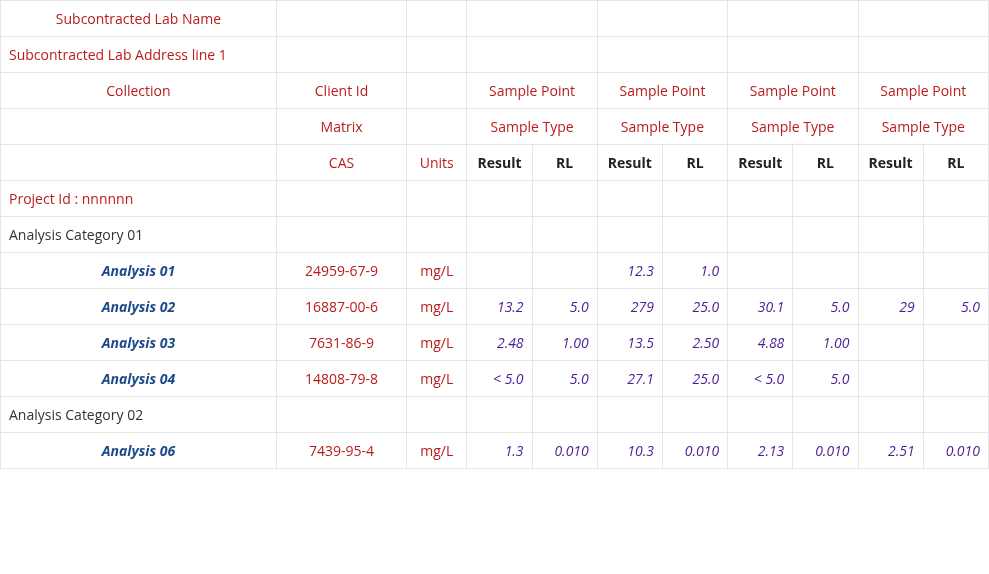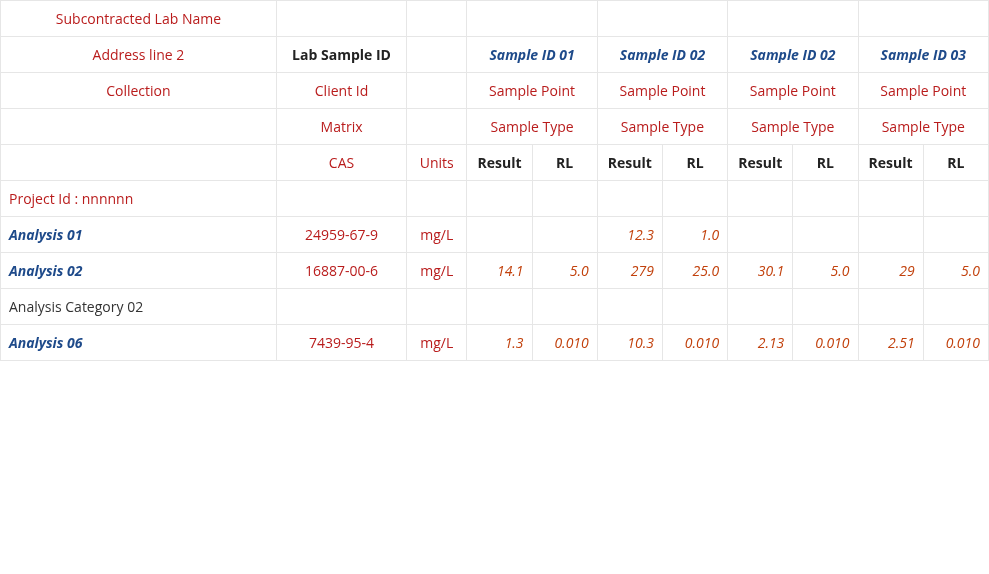--- a/index.html
+++ b/index.html
@@ -27,22 +27,22 @@
     text-overflow: ellipsis;
   }
   .col-lab   { width: 275px; }
   .col-cas   { width: 130px; }
   .col-units { width: 60px;  }
   .col-data  { width: 65px;  }
   .left { text-align: left; }
   .placeholder { color: #b91c1c; }
   .bold-dark { font-weight: 700; color: #222; }
   .sample-id { font-weight: 700; font-style: italic; color: #1E4A8A; }
-  .analysis-name { font-weight: 700; font-style: italic; color: #1E4A8A; text-align: left; }
-  .value { font-style: italic; color: #c2410c; text-align: right; }
+  .analysis-name { font-weight: 700; font-style: italic; color: #1E4A8A; text-align: center; }
+  .value { font-style: italic; color: #4c1d95; text-align: right; }
   .category { text-align: left; color: #333; }
 </style>
 </head>
 <body>
 
 <table>
   <colgroup>
     <col class="col-lab">
     <col class="col-cas">
     <col class="col-units">
@@ -60,30 +60,30 @@
     <tr>
       <td class="placeholder">Subcontracted Lab Name</td>
       <td></td>
         <td></td>
       <td colspan="2"></td>
       <td colspan="2"></td>
       <td colspan="2"></td>
       <td colspan="2"></td>
     </tr>
 
-
-    <tr>
-      <td class="placeholder">Address line 2</td>
-      <td class="bold-dark">Lab Sample ID</td>
-      <td></td>
-      <td colspan="2" class="sample-id">Sample ID 01</td>
-      <td colspan="2" class="sample-id">Sample ID 02</td>
-      <td colspan="2" class="sample-id">Sample ID 02</td>
-      <td colspan="2" class="sample-id">Sample ID 03</td>
-    </tr>
+    <tr>
+      <td class="placeholder left">Subcontracted Lab Address line 1</td>
+      <td></td>
+        <td></td>
+      <td colspan="2"></td>
+      <td colspan="2"></td>
+      <td colspan="2"></td>
+      <td colspan="2"></td>
+    </tr>
+
 
 
     <tr>
       <td class="placeholder">Collection</td>
       <td class="placeholder">Client Id</td>
       <td></td>
       <td colspan="2" class="placeholder">Sample Point</td>
       <td colspan="2" class="placeholder">Sample Point</td>
       <td colspan="2" class="placeholder">Sample Point</td>
       <td colspan="2" class="placeholder">Sample Point</td>
@@ -121,45 +121,84 @@
         <td></td>
       <td></td>
         <td></td>
       <td></td>
         <td></td>
       <td></td>
         <td></td>
     </tr>
 
     <tr>
+      <td class="category">Analysis Category 01</td>
+      <td></td>
+        <td></td>
+      <td></td>
+        <td></td>
+      <td></td>
+        <td></td>
+      <td></td>
+        <td></td>
+      <td></td>
+        <td></td>
+    </tr>
+    <tr>
       <td class="analysis-name">Analysis 01</td>
       <td class="placeholder">24959-67-9</td>
       <td class="placeholder">mg/L</td>
       <td class="value"></td>
       <td class="value"></td>
       <td class="value">12.3</td>
       <td class="value">1.0</td>
       <td class="value"></td>
       <td class="value"></td>
       <td class="value"></td>
       <td class="value"></td>
     </tr>
     <tr>
       <td class="analysis-name">Analysis 02</td>
       <td class="placeholder">16887-00-6</td>
       <td class="placeholder">mg/L</td>
-      <td class="value">14.1</td>
+      <td class="value">13.2</td>
       <td class="value">5.0</td>
       <td class="value">279</td>
       <td class="value">25.0</td>
       <td class="value">30.1</td>
       <td class="value">5.0</td>
       <td class="value">29</td>
       <td class="value">5.0</td>
     </tr>
+    <tr>
+      <td class="analysis-name">Analysis 03</td>
+      <td class="placeholder">7631-86-9</td>
+      <td class="placeholder">mg/L</td>
+      <td class="value">2.48</td>
+      <td class="value">1.00</td>
+      <td class="value">13.5</td>
+      <td class="value">2.50</td>
+      <td class="value">4.88</td>
+      <td class="value">1.00</td>
+      <td class="value"></td>
+      <td class="value"></td>
+    </tr>
+    <tr>
+      <td class="analysis-name">Analysis 04</td>
+      <td class="placeholder">14808-79-8</td>
+      <td class="placeholder">mg/L</td>
+      <td class="value">&lt; 5.0</td>
+      <td class="value">5.0</td>
+      <td class="value">27.1</td>
+      <td class="value">25.0</td>
+      <td class="value">&lt; 5.0</td>
+      <td class="value">5.0</td>
+      <td class="value"></td>
+      <td class="value"></td>
+    </tr>
 
     <tr>
       <td class="category">Analysis Category 02</td>
       <td></td>
         <td></td>
       <td></td>
         <td></td>
       <td></td>
         <td></td>
       <td></td>

